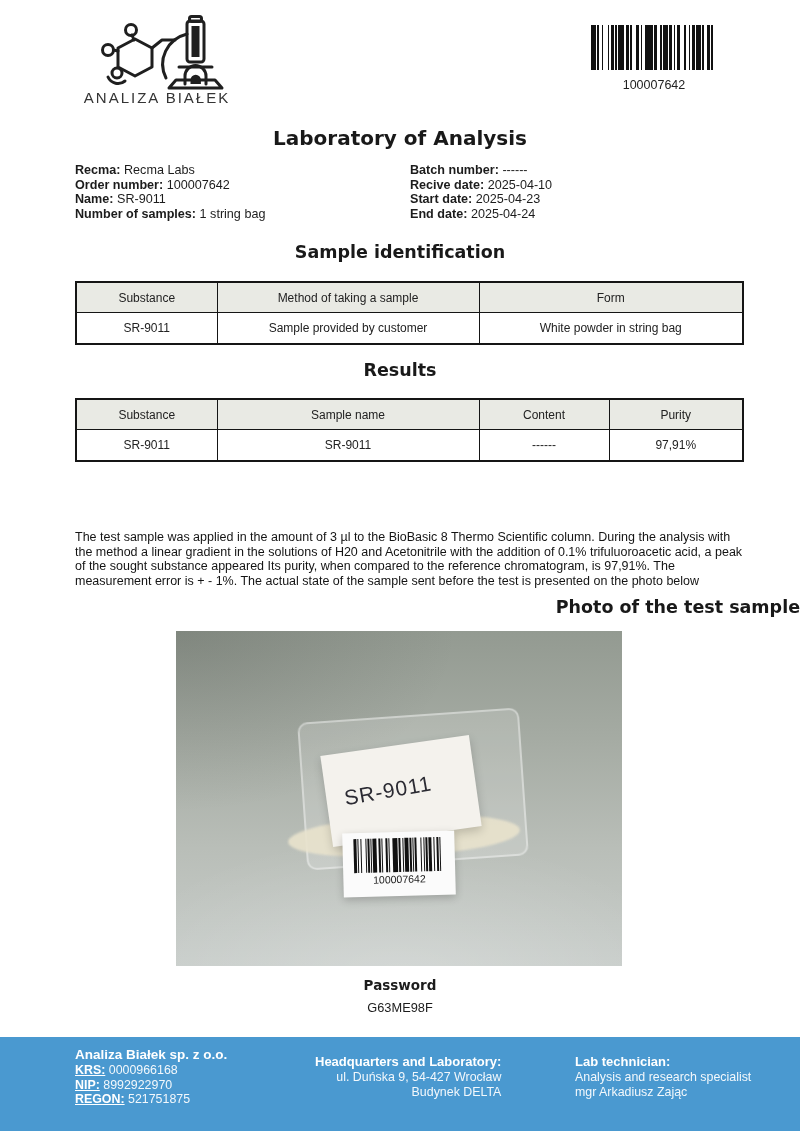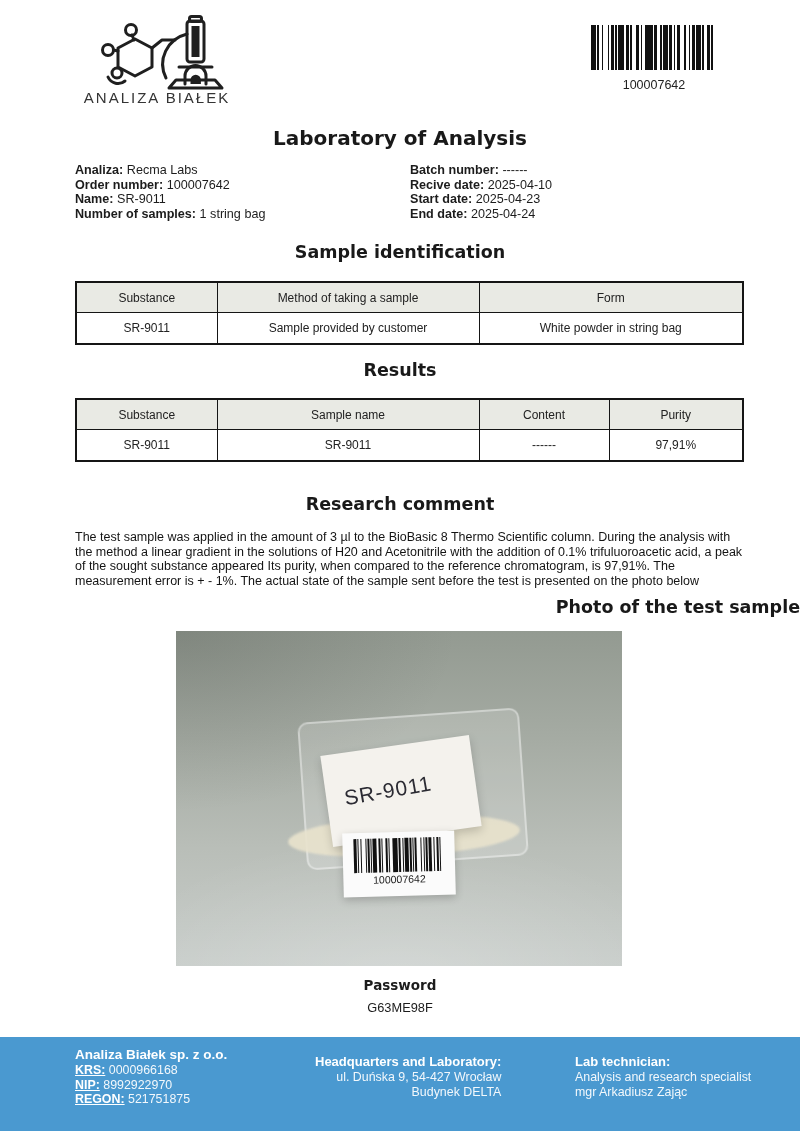--- a/index.html
+++ b/index.html
@@ -133,21 +133,21 @@
 
   <div class="abs" style="left:590px; top:25px; width:128px; text-align:center;">
     <div class="barcode" id="barcode-top"><span style="display: inline-block; width: 4.5px; height: 45px; background: rgb(17, 17, 17);"></span><span style="display: inline-block; width: 1.5px; height: 45px; background: transparent;"></span><span style="display: inline-block; width: 1.5px; height: 45px; background: rgb(17, 17, 17);"></span><span style="display: inline-block; width: 3px; height: 45px; background: transparent;"></span><span style="display: inline-block; width: 1.5px; height: 45px; background: rgb(17, 17, 17);"></span><span style="display: inline-block; width: 4.5px; height: 45px; background: transparent;"></span><span style="display: inline-block; width: 1.5px; height: 45px; background: rgb(17, 17, 17);"></span><span style="display: inline-block; width: 1.5px; height: 45px; background: transparent;"></span><span style="display: inline-block; width: 3px; height: 45px; background: rgb(17, 17, 17);"></span><span style="display: inline-block; width: 1.5px; height: 45px; background: transparent;"></span><span style="display: inline-block; width: 1.5px; height: 45px; background: rgb(17, 17, 17);"></span><span style="display: inline-block; width: 1.5px; height: 45px; background: transparent;"></span><span style="display: inline-block; width: 6px; height: 45px; background: rgb(17, 17, 17);"></span><span style="display: inline-block; width: 1.5px; height: 45px; background: transparent;"></span><span style="display: inline-block; width: 3px; height: 45px; background: rgb(17, 17, 17);"></span><span style="display: inline-block; width: 1.5px; height: 45px; background: transparent;"></span><span style="display: inline-block; width: 1.5px; height: 45px; background: rgb(17, 17, 17);"></span><span style="display: inline-block; width: 4.5px; height: 45px; background: transparent;"></span><span style="display: inline-block; width: 3px; height: 45px; background: rgb(17, 17, 17);"></span><span style="display: inline-block; width: 1.5px; height: 45px; background: transparent;"></span><span style="display: inline-block; width: 1.5px; height: 45px; background: rgb(17, 17, 17);"></span><span style="display: inline-block; width: 3px; height: 45px; background: transparent;"></span><span style="display: inline-block; width: 7.5px; height: 45px; background: rgb(17, 17, 17);"></span><span style="display: inline-block; width: 1.5px; height: 45px; background: transparent;"></span><span style="display: inline-block; width: 3px; height: 45px; background: rgb(17, 17, 17);"></span><span style="display: inline-block; width: 3px; height: 45px; background: transparent;"></span><span style="display: inline-block; width: 1.5px; height: 45px; background: rgb(17, 17, 17);"></span><span style="display: inline-block; width: 1.5px; height: 45px; background: transparent;"></span><span style="display: inline-block; width: 4.5px; height: 45px; background: rgb(17, 17, 17);"></span><span style="display: inline-block; width: 1.5px; height: 45px; background: transparent;"></span><span style="display: inline-block; width: 3px; height: 45px; background: rgb(17, 17, 17);"></span><span style="display: inline-block; width: 1.5px; height: 45px; background: transparent;"></span><span style="display: inline-block; width: 1.5px; height: 45px; background: rgb(17, 17, 17);"></span><span style="display: inline-block; width: 1.5px; height: 45px; background: transparent;"></span><span style="display: inline-block; width: 3px; height: 45px; background: rgb(17, 17, 17);"></span><span style="display: inline-block; width: 4.5px; height: 45px; background: transparent;"></span><span style="display: inline-block; width: 1.5px; height: 45px; background: rgb(17, 17, 17);"></span><span style="display: inline-block; width: 3px; height: 45px; background: transparent;"></span><span style="display: inline-block; width: 1.5px; height: 45px; background: rgb(17, 17, 17);"></span><span style="display: inline-block; width: 1.5px; height: 45px; background: transparent;"></span><span style="display: inline-block; width: 3px; height: 45px; background: rgb(17, 17, 17);"></span><span style="display: inline-block; width: 1.5px; height: 45px; background: transparent;"></span><span style="display: inline-block; width: 4.5px; height: 45px; background: rgb(17, 17, 17);"></span><span style="display: inline-block; width: 1.5px; height: 45px; background: transparent;"></span><span style="display: inline-block; width: 1.5px; height: 45px; background: rgb(17, 17, 17);"></span><span style="display: inline-block; width: 3px; height: 45px; background: transparent;"></span><span style="display: inline-block; width: 3px; height: 45px; background: rgb(17, 17, 17);"></span><span style="display: inline-block; width: 1.5px; height: 45px; background: transparent;"></span><span style="display: inline-block; width: 1.5px; height: 45px; background: rgb(17, 17, 17);"></span><span style="display: inline-block; width: 4.5px; height: 45px; background: transparent;"></span></div>
     <div class="barcode-num" style="margin-top:8px;">100007642</div>
   </div>
 
   <div class="heading h-main" style="top:126px;">Laboratory of Analysis</div>
 
   <div class="info-col" style="left:75px; top:163px;">
     <div class="info-line">
-      <span class="lbl">Analiza:</span>
+      <span class="lbl">Recma:</span>
       <span>Recma Labs</span>
     </div>
     <div class="info-line">
       <span class="lbl">Order number:</span>
       <span>100007642</span>
     </div>
     <div class="info-line">
       <span class="lbl">Name:</span>
       <span>SR-9011</span>
     </div>
@@ -216,21 +216,20 @@
     </tr>
     <tr>
       <td>SR-9011</td>
       <td>SR-9011</td>
       <td>------</td>
       <td>97,91%</td>
     </tr>
   </tbody>
     </table>
 
-  <div class="heading h-sec" style="top:494px;">Research comment</div>
   <div id="research-text">The test sample was applied in the amount of 3 µl to the BioBasic 8 Thermo Scientific column. During the analysis with the method a linear gradient in the solutions of H20 and Acetonitrile with the addition of 0.1% trifuluoroacetic acid, a peak of the sought substance appeared Its purity, when compared to the reference chromatogram, is 97,91%. The measurement error is + - 1%. The actual state of the sample sent before the test is presented on the photo below</div>
 
   <div class="heading h-sec" style="top:597px;text-align:right;">Photo of the test sample</div>
 
   <div id="photo">
     <div id="bag"></div>
     <div id="powder"></div>
     <div id="sample-label">
       <div id="sample-label-text">SR-9011</div>
     </div>

